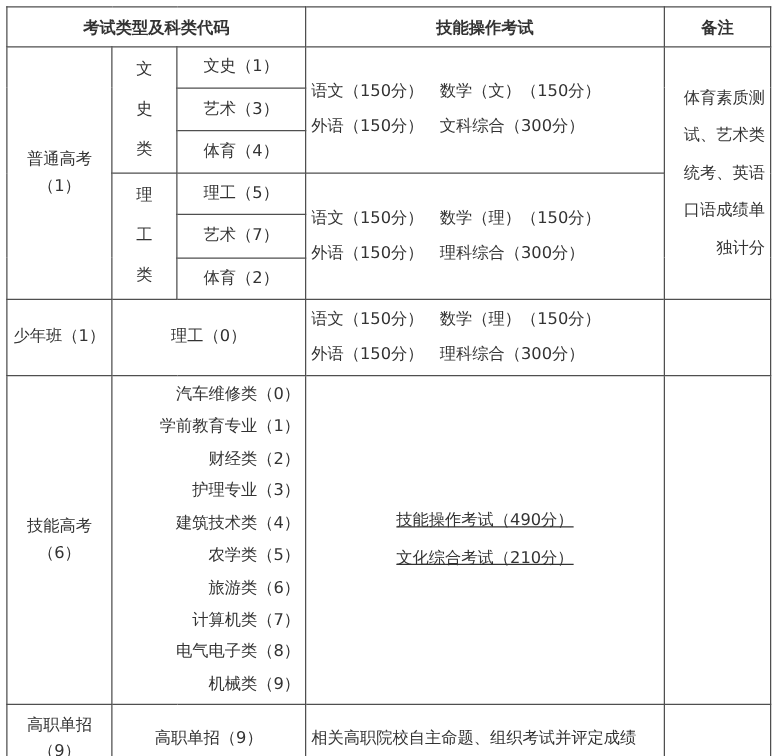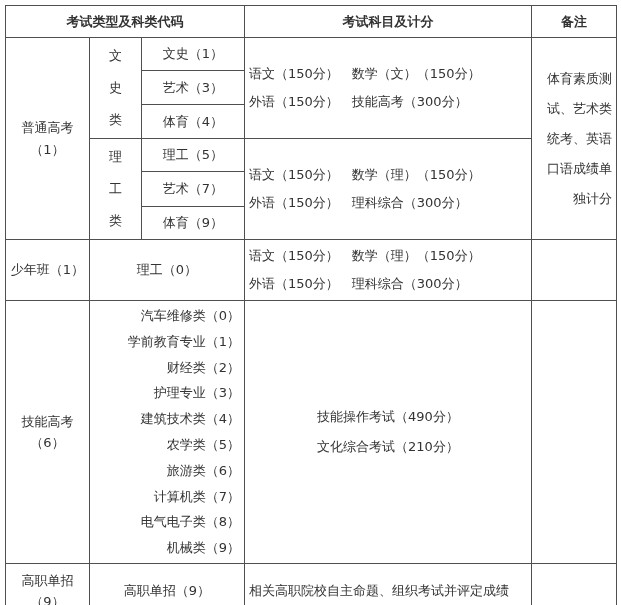--- a/index.html
+++ b/index.html
@@ -32,53 +32,53 @@
     font-weight: normal;
   }
   table.exam th {
     font-weight: bold;
     text-align: center;
     white-space: nowrap;
   }
   .c   { text-align: center; line-height: 1.65; }
   .vert { text-align: center; line-height: 32px; padding: 0; }
   .subj { text-align: left; line-height: 28px; padding: 2px 5px; }
-  .subj-center { text-align: center; line-height: 30px; }
+  .subj-center { text-align: center; line-height: 30px; text-decoration: underline; }
   .list { text-align: right; line-height: 25.8px; padding: 3px 7px; }
   .remark { text-align: right; line-height: 30px; padding: 4px 6px; vertical-align: middle; }
 </style>
 </head>
 <body>
 
 <div class="page">
   <table class="exam">
     <colgroup>
       <col style="width:84px">
       <col style="width:52px">
       <col style="width:103px">
       <col style="width:287px">
       <col style="width:85px">
     </colgroup>
     <tbody>
 
       <tr style="height:32px">
         <th colspan="3">考试类型及科类代码</th>
-        <th>考试科目及计分</th>
+        <th>技能操作考试</th>
         <th>备注</th>
       </tr>
 
       <tr style="height:32px">
         <td rowspan="6" class="c">普通高考
 （1）</td>
         <td rowspan="3" class="vert">文
 史
 类</td>
         <td class="c">文史（1）</td>
         <td rowspan="3" class="subj">语文（150分）　数学（文）（150分）
-外语（150分）　技能高考（300分）</td>
+外语（150分）　文科综合（300分）</td>
         <td rowspan="6" class="remark">体育素质测试、艺术类统考、英语口语成绩单独计分</td>
       </tr>
       <tr style="height:33px">
         <td class="c">艺术（3）</td>
       </tr>
       <tr style="height:33px">
         <td class="c">体育（4）</td>
       </tr>
 
       <tr style="height:32px">
@@ -86,21 +86,21 @@
 工
 类</td>
         <td class="c">理工（5）</td>
         <td rowspan="3" class="subj">语文（150分）　数学（理）（150分）
 外语（150分）　理科综合（300分）</td>
       </tr>
       <tr style="height:33px">
         <td class="c">艺术（7）</td>
       </tr>
       <tr style="height:32px">
-        <td class="c">体育（9）</td>
+        <td class="c">体育（2）</td>
       </tr>
 
       <tr style="height:53px">
         <td class="c">少年班（1）</td>
         <td colspan="2" class="c">理工（0）</td>
         <td class="subj">语文（150分）　数学（理）（150分）
 外语（150分）　理科综合（300分）</td>
         <td class="remark"></td>
       </tr>
 

